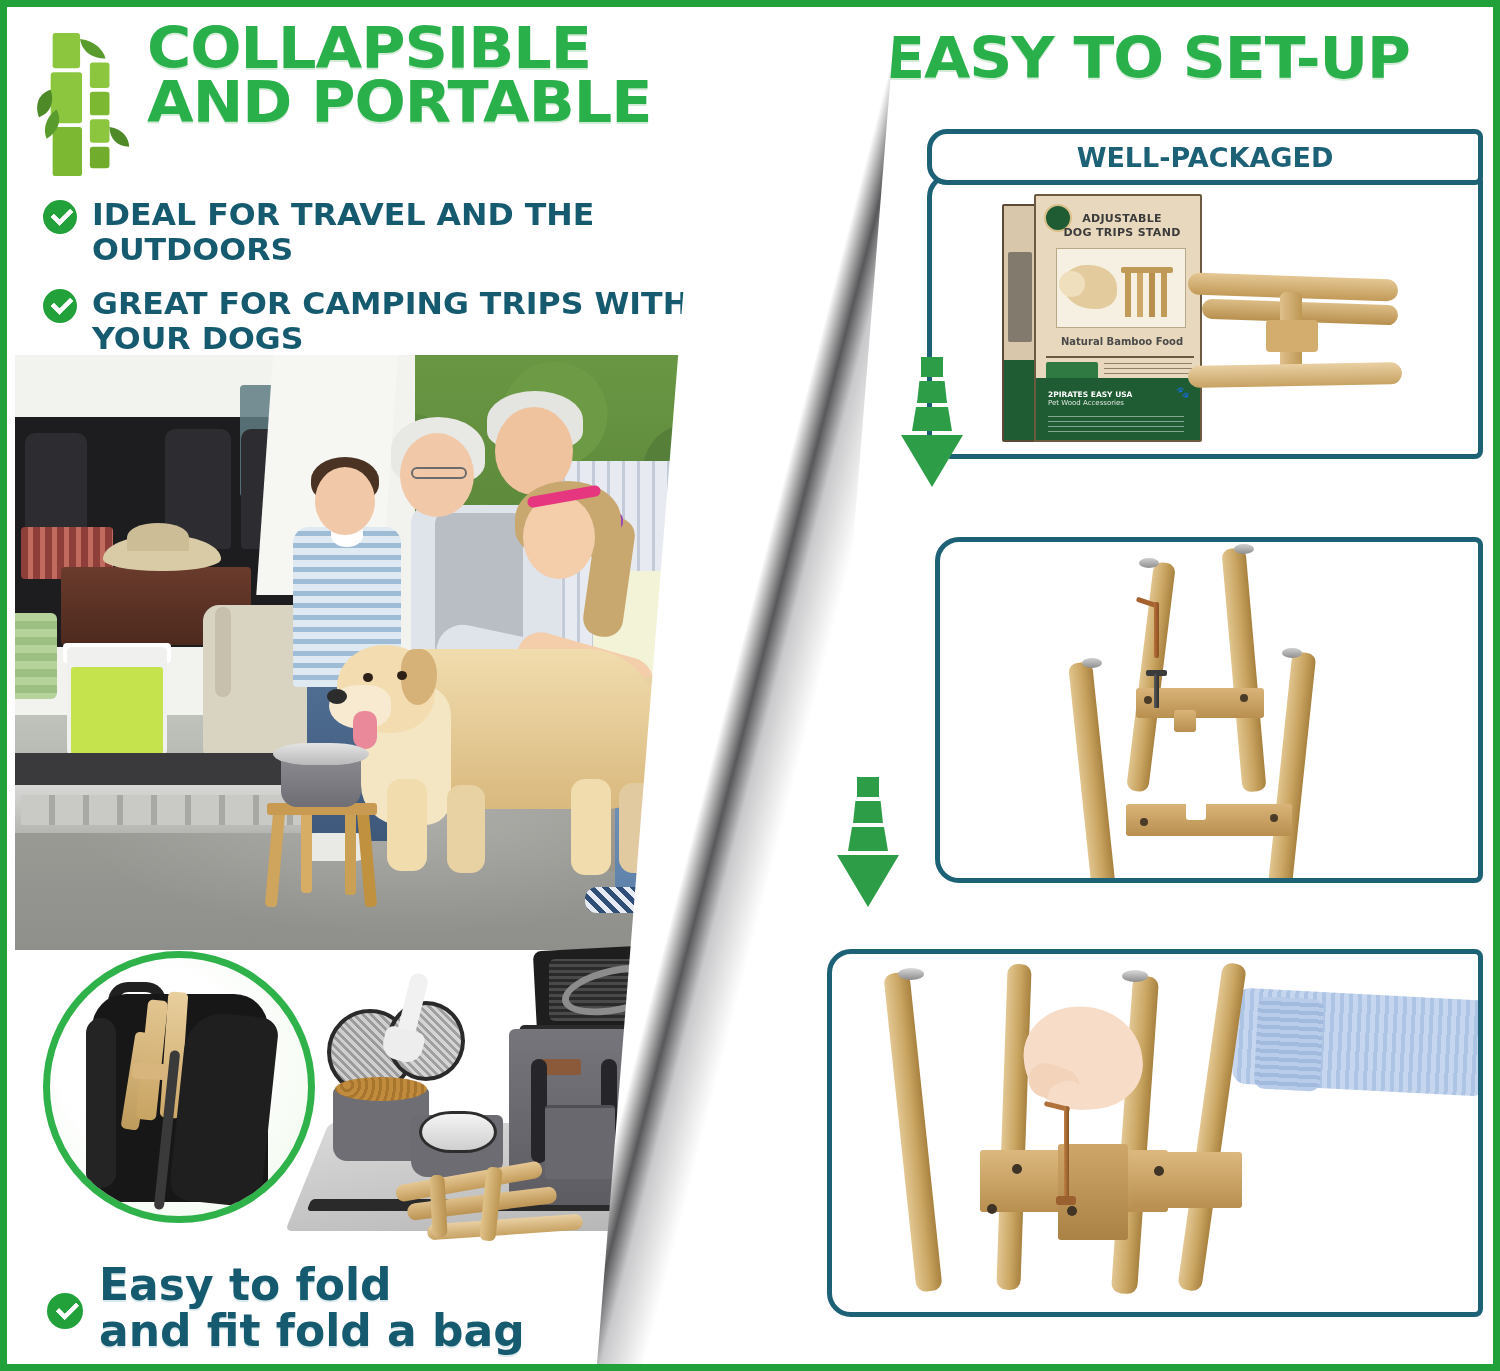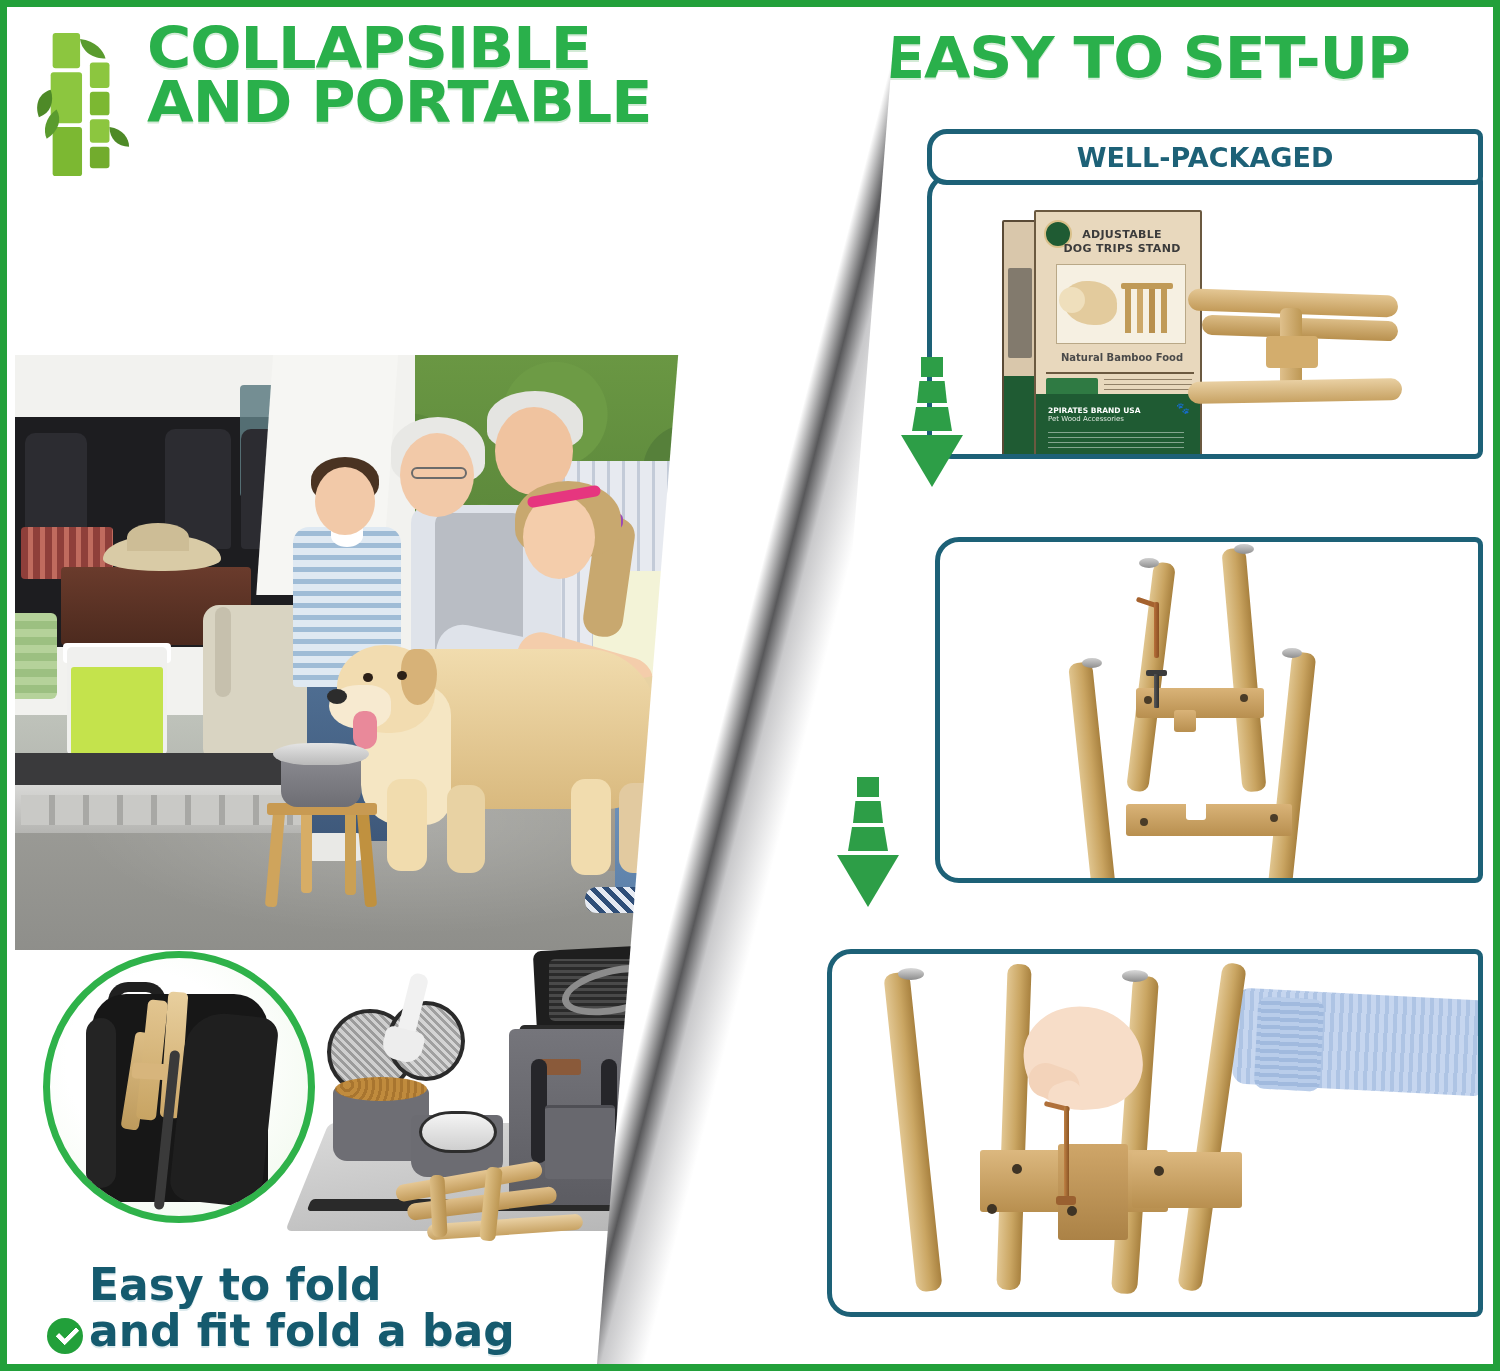--- a/index.html
+++ b/index.html
@@ -215,21 +215,21 @@
   .tote-zip { position:absolute; left:664px; top:152px; width:6px; height:88px; background:#1d1d1d; border-radius:3px;}
   .tote-label { position:absolute; left:524px; top:122px; width:42px; height:16px; background:#8a5a3a; border-radius:3px;}
 
   .fold-wood1 { position:absolute; left:380px; top:236px; width:148px; height:17px; background:linear-gradient(180deg,#e5c794,#c39c5b); border-radius:8px; transform:rotate(-10deg);}
   .fold-wood2 { position:absolute; left:392px; top:258px; width:150px; height:17px; background:linear-gradient(180deg,#dfbf8a,#bb9352); border-radius:8px; transform:rotate(-7deg);}
   .fold-wood3 { position:absolute; left:412px; top:282px; width:156px; height:16px; background:linear-gradient(180deg,#e9d0a3,#c7a263); border-radius:8px; transform:rotate(-4deg);}
   .fold-woodv { position:absolute; left:468px; top:230px; width:16px; height:74px; background:linear-gradient(90deg,#e0c289,#bd9753); border-radius:6px; transform:rotate(6deg);}
   .fold-woodv2 { position:absolute; left:416px; top:238px; width:15px; height:62px; background:linear-gradient(90deg,#dcbd85,#b8914f); border-radius:6px; transform:rotate(-3deg);}
 
   
-  .bl-caption { position:absolute; left:40px; top:1255px; width:640px; display:flex; gap:6px; align-items:flex-end; }
+  .bl-caption { position:absolute; left:40px; top:1255px; width:640px; display:flex; gap:16px; align-items:center; }
   .bl-caption .check { width:36px; height:36px; margin-top:6px; }
   .bl-caption .check::after { left:10px; top:9px; width:16px; height:8px; }
   .cap-text {
     font-family:"DejaVu Sans", sans-serif; font-weight:bold;
     color:#155a6e; font-size:44px; line-height:1.05;
     text-shadow:0 2px 0 rgba(120,170,185,.25);
   }
 
   
   .right-panel { position:absolute; left:790px; top:0; width:710px; height:100%; z-index:2; }
@@ -263,21 +263,21 @@
 
   
   .arrow-down { position:absolute; width:62px; z-index:5; }
   .arrow-seg { margin:0 auto; background:#2d9e47; }
   .a-s1 { width:22px; height:20px; }
   .a-s2 { width:30px; height:22px; margin-top:4px; clip-path:polygon(8% 0,92% 0,100% 100%,0 100%); }
   .a-s3 { width:40px; height:24px; margin-top:4px; clip-path:polygon(10% 0,90% 0,100% 100%,0 100%); }
   .a-head { width:62px; height:52px; margin-top:4px; background:#2d9e47; clip-path:polygon(0 0,100% 0,50% 100%); }
 
   
-  .pkg { position:absolute; left:70px; top:32px; width:200px; height:316px; }
+  .pkg { position:absolute; left:70px; top:16px; width:200px; height:316px; }
   .pkg-side { position:absolute; left:0; top:10px; width:34px; height:238px; background:linear-gradient(180deg,#d9c7ab 0 66%, #1f5b33 66% 100%); border:2px solid #5a4a36; border-radius:2px;}
   .pkg-side-txt { position:absolute; left:4px; top:46px; width:24px; height:90px; background:#3a3a3a; opacity:.55; border-radius:2px;}
   .pkg-front { position:absolute; left:32px; top:0; width:168px; height:248px; background:#e8d8bd; border:2px solid #6b5940; border-radius:2px; overflow:hidden;}
   .pkg-green { position:absolute; left:0; bottom:0; width:100%; height:62px; background:#1f5b33; }
   .pkg-seal { position:absolute; left:8px; top:8px; width:28px; height:28px; border-radius:50%; background:#1f5b33; border:2px solid #d9c08a;}
   .pkg-title {
     position:absolute; left:18px; top:16px; width:136px; text-align:center;
     font-family:"DejaVu Sans", sans-serif; font-weight:bold; font-size:11px;
     color:#3b3b3b; line-height:1.25; letter-spacing:.3px;
   }
@@ -367,20 +367,30 @@
             <path d="M76 100 C90 102 96 112 96 120 C84 120 76 112 76 100Z" fill="#4e8a27"></path>
           </g>
         </svg>
         <div class="headline">
           <span class="l1">COLLAPSIBLE</span>
           <span class="l2">AND PORTABLE</span>
         </div>
       </div>
     </div>
 
+    <div class="bullets">
+      <div class="bullet">
+        <span class="check"></span>
+        <span class="bullet-text">IDEAL FOR TRAVEL AND THE OUTDOORS</span>
+      </div>
+      <div class="bullet">
+        <span class="check"></span>
+        <span class="bullet-text">GREAT FOR CAMPING TRIPS WITH YOUR DOGS</span>
+      </div>
+    </div>
 
     <div class="hero-photo">
       <div class="hp sky-bg"></div>
       <div class="hp hedge"></div>
       <div class="hp road"></div>
       <div class="hp van-body"></div>
       <div class="hp van-interior"></div>
       <div class="hp van-window"></div>
       <div class="hp van-seat1"></div>
       <div class="hp van-seat2"></div>
@@ -538,21 +548,21 @@
             <div class="pkg-badge"></div>
             <div class="pkg-specs"></div>
             <div class="pkg-mid">
               <div>MID-CENTURY</div>
               <div>MODERN</div>
               <div>DESIGN</div>
               <div>FOR YOUR PETS</div>
             </div>
             <div class="pkg-green"></div>
             <div class="pkg-brand">
-              <b>2PIRATES BRAND USA</b><br>
+              <b>2PIRATES EASY USA</b><br>
               <span>Pet Wood Accessories</span>
             </div>
             <div class="pkg-paw">🐾</div>
             <div class="pkg-spec2"></div>
           </div>
           <div class="pkg-legs">
             <div class="leg-h1"></div>
               <div class="leg-h2"></div>
             <div class="leg-v"></div>
               <div class="leg-block"></div>

